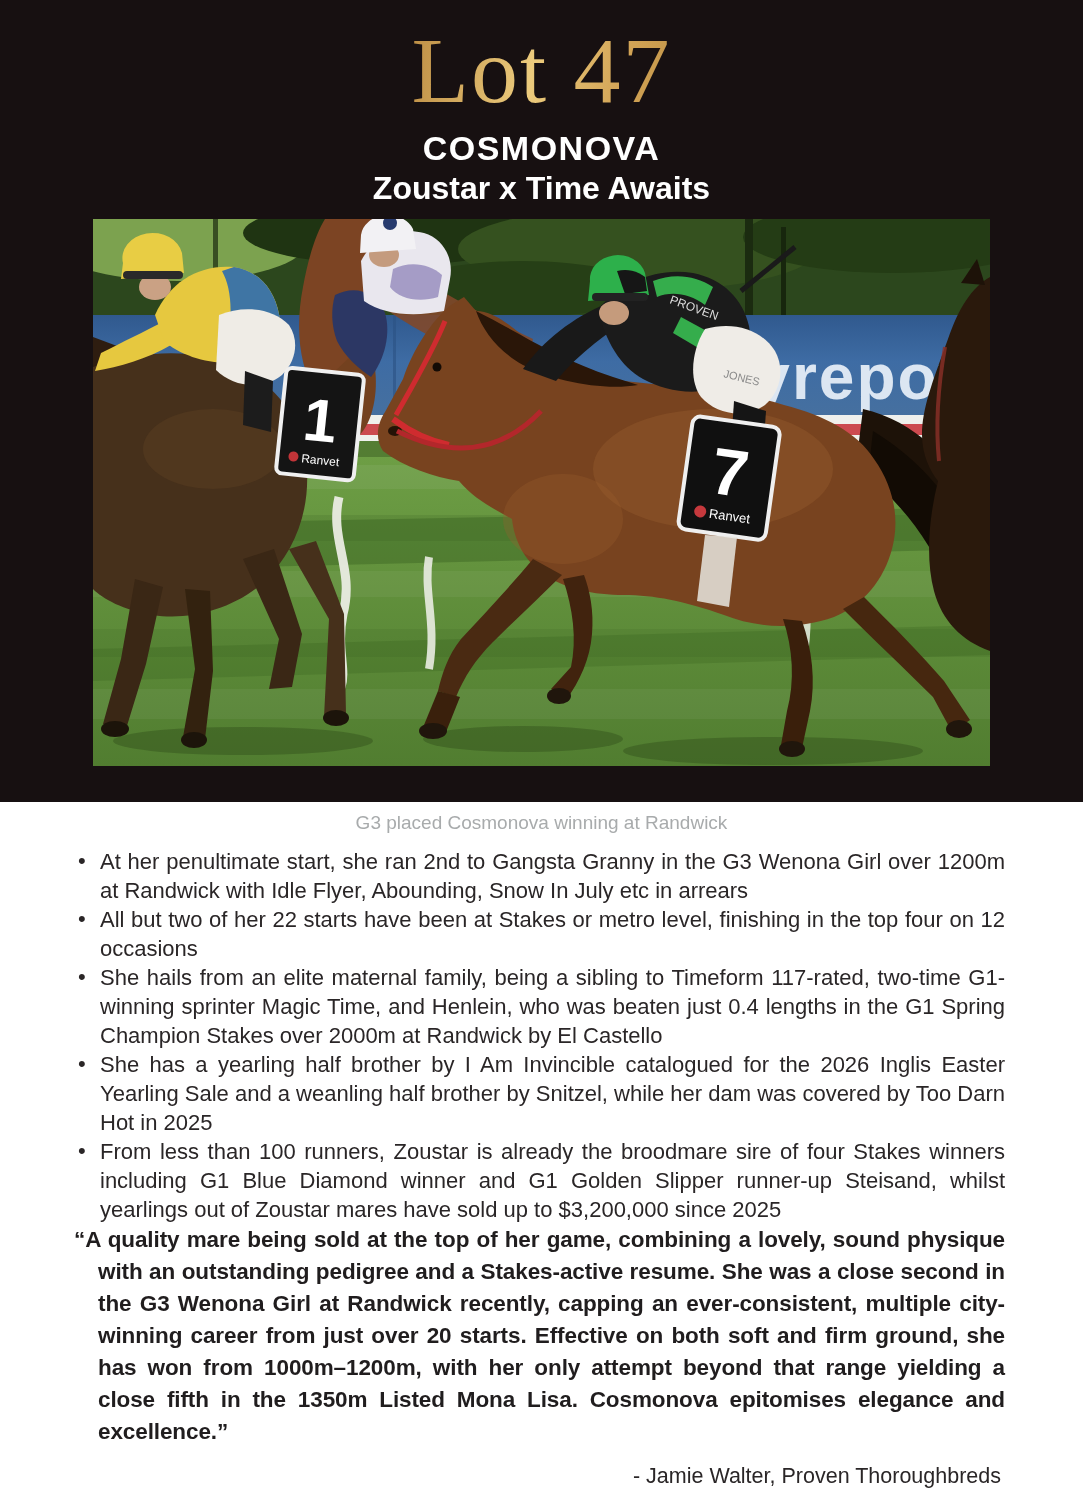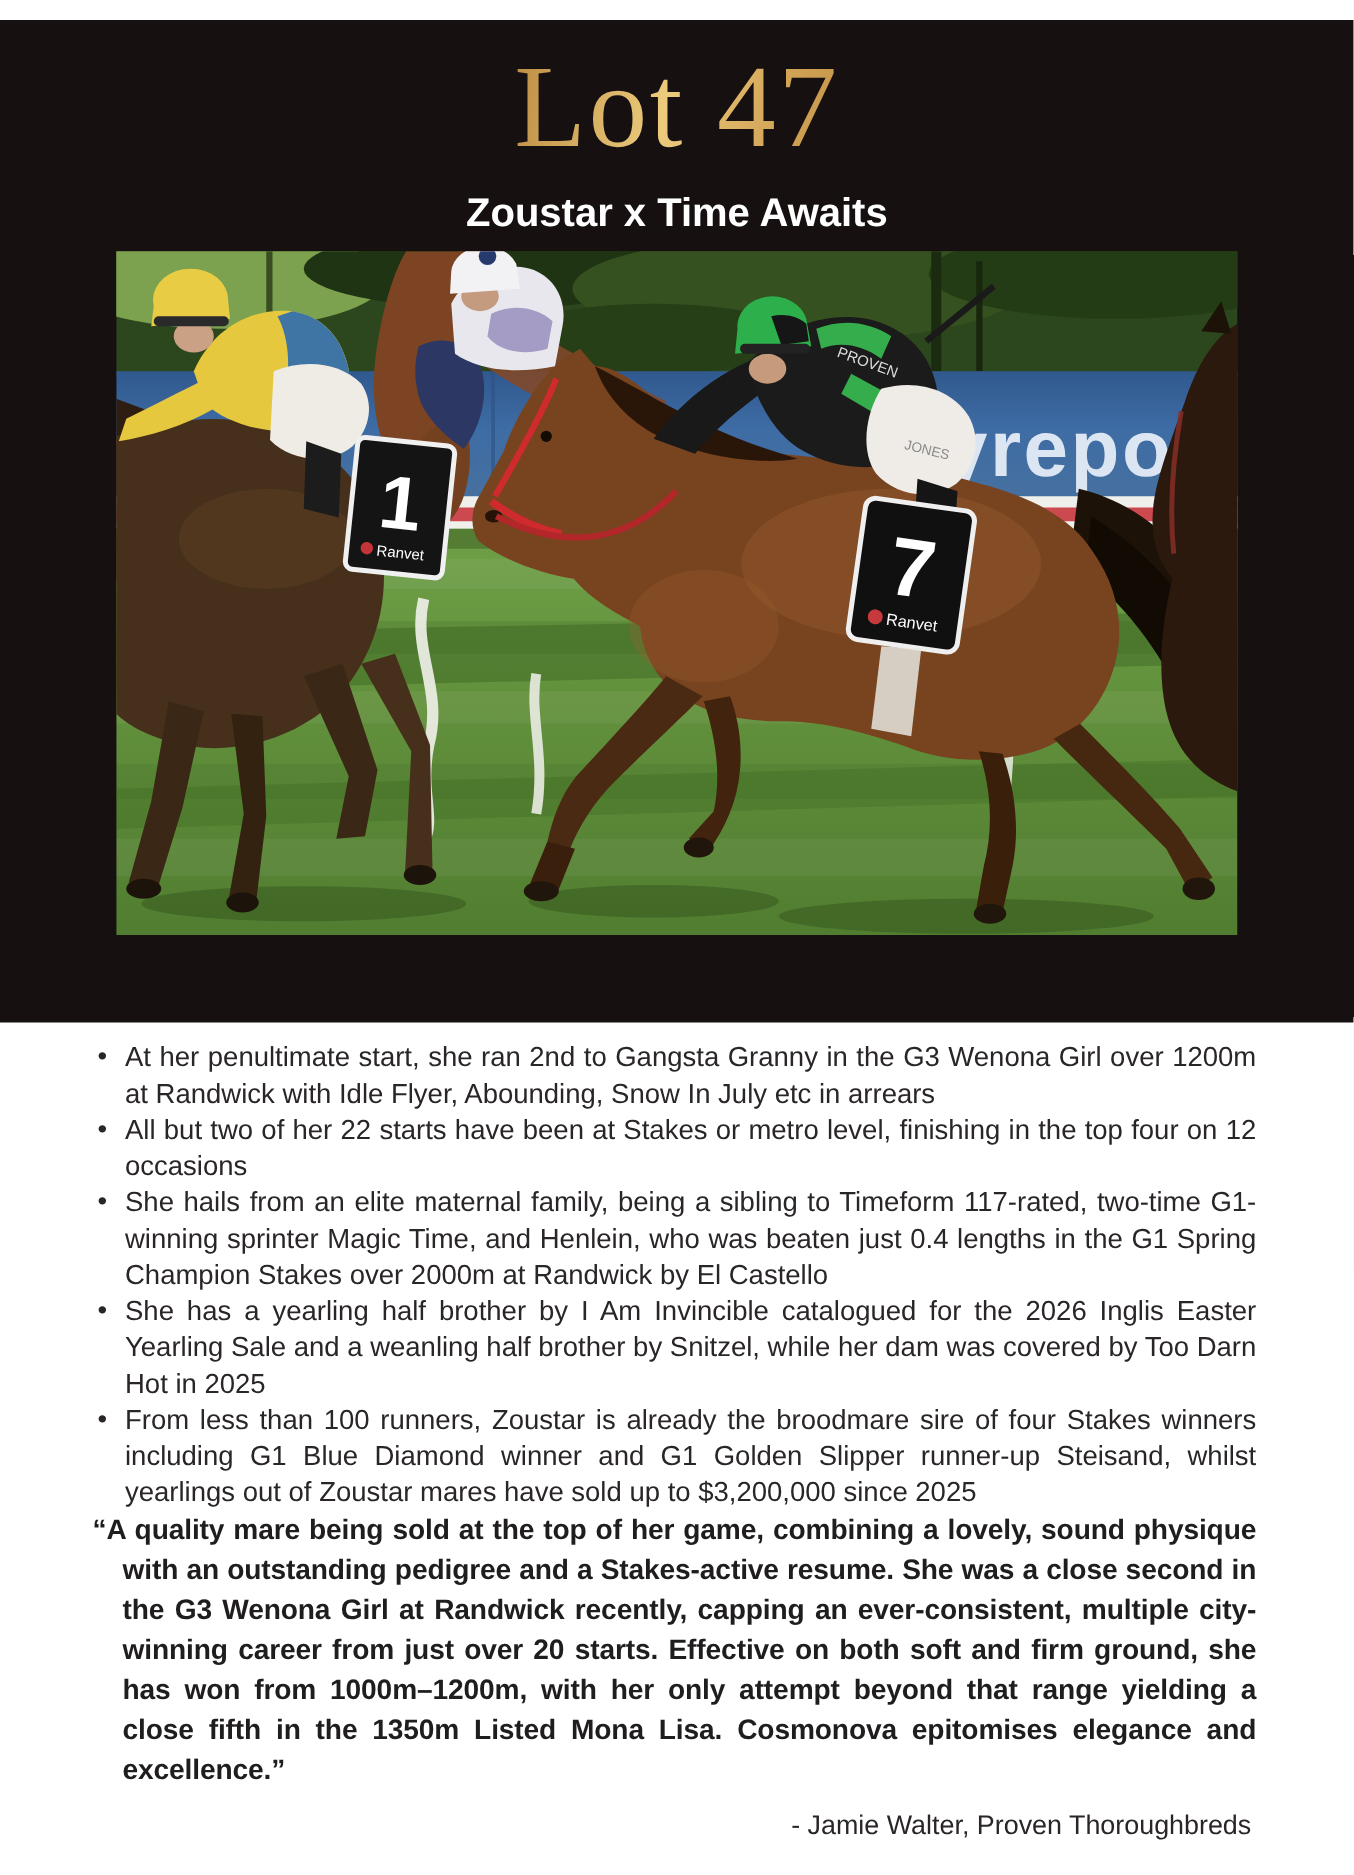--- a/index.html
+++ b/index.html
@@ -10,21 +10,21 @@
   
   .hero { height:802px; background:#171011; text-align:center; }
   .lot {
     font-family:"Liberation Serif", serif;
     font-size:94px; line-height:100px; padding-top:20px;
     letter-spacing:2px; font-weight:400;
     color:#d8ab57;
     background:linear-gradient(100deg,#8f6527 0%,#c2944a 22%,#eccb7d 48%,#d2a355 70%,#a97f36 100%);
     -webkit-background-clip:text; background-clip:text;
     -webkit-text-fill-color:transparent;
-    width:420px; margin:16px auto;
+    width:420px; margin:0 auto;
   }
   .hname { color:#ffffff; font-size:34px; line-height:36px; font-weight:700; letter-spacing:1.5px; margin-top:10px; }
   .ped   { color:#ffffff; font-size:32px; line-height:36px; font-weight:700; margin-top:4px; }
   .yt    { color:#f4f3f2; font-size:30px; line-height:33px; font-weight:400; letter-spacing:3px; margin-top:6px; }
   .photo { width:897px; height:547px; margin:13px auto 0; }
   .photo svg { display:block; width:897px; height:547px; }
 
   
   .caption { text-align:center; color:#a8abac; font-size:19px; line-height:23px; margin-top:9px; }
   .points { list-style:none; margin-top:13px; padding:0 78px 0 76px; }
@@ -37,20 +37,21 @@
   }
   .attr { margin-top:16px; padding-right:82px; text-align:right; font-size:21.5px; color:#2a2627; }
 </style>
 </head>
 <body>
 
 <div class="page">
 
   <header class="hero">
     <div class="lot">Lot 47</div>
+    <div class="hname">COSMONOVA</div>
     <div class="ped">Zoustar x Time Awaits</div>
 
     <div class="photo">
       <svg viewBox="0 0 897 547" preserveAspectRatio="none">
         <defs>
           <linearGradient id="grassG" x1="0" y1="0" x2="0" y2="1">
             <stop offset="0" stop-color="#6fa046"></stop>
             <stop offset="1" stop-color="#517d30"></stop>
           </linearGradient>
           <linearGradient id="billG" x1="0" y1="0" x2="0" y2="1">
@@ -203,20 +204,21 @@
         <g>
           <path d="M897,58 L897,432 C869,422 849,402 841,372 C833,342 835,302 845,262 C837,252 829,236 829,216 C829,190 839,164 855,120 C865,90 879,68 897,58 Z" fill="#2a190c"></path>
           <path d="M852,128 C846,162 842,202 846,242" stroke="#8c2f28" stroke-width="4" fill="none" opacity="0.8"></path>
           <path d="M868,64 L884,40 L892,66 Z" fill="#1d1208"></path>
         </g>
       </svg>
     </div>
   </header>
 
   <main>
+    <div class="caption">G3 placed Cosmonova winning at Randwick</div>
 
     <ul class="points">
       <li>
         <span class="b">•</span>
         <span class="t">At her penultimate start, she ran 2nd to Gangsta Granny in the G3 Wenona Girl over 1200m at Randwick with Idle Flyer, Abounding, Snow In July etc in arrears</span>
       </li>
       <li>
         <span class="b">•</span>
         <span class="t">All but two of her 22 starts have been at Stakes or metro level, finishing in the top four on 12 occasions</span>
       </li>

